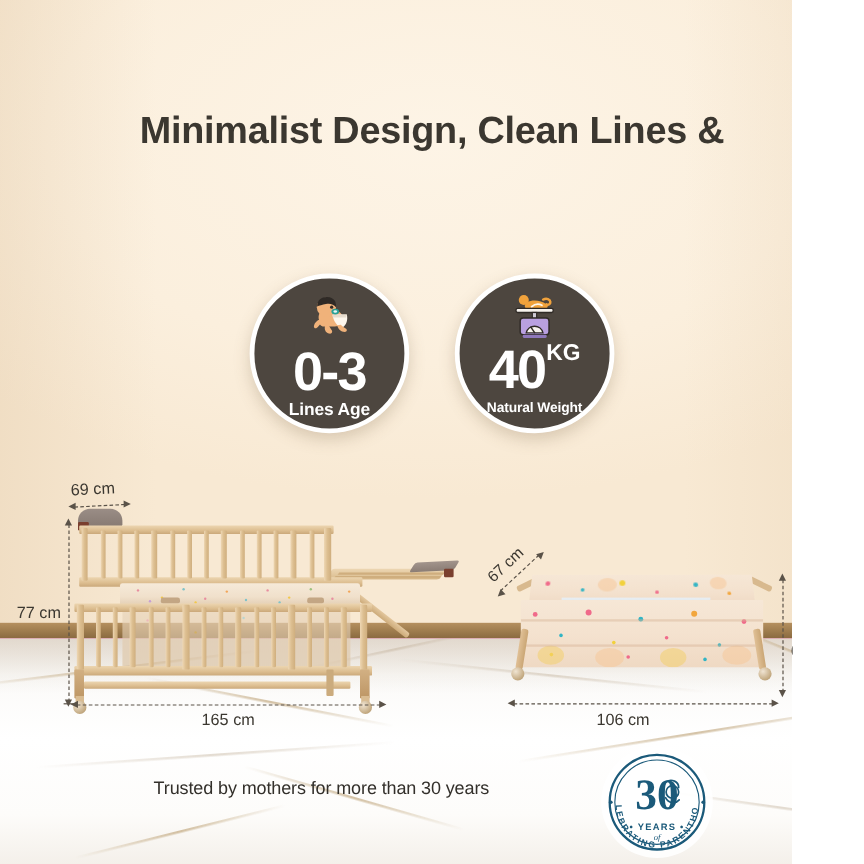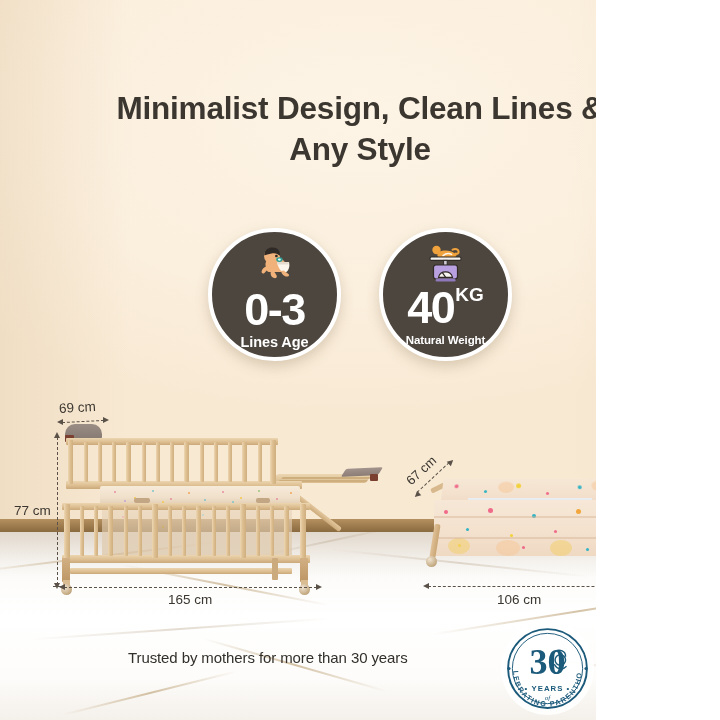--- a/index.html
+++ b/index.html
@@ -3,21 +3,21 @@
 <meta charset="utf-8">
 <title>Baby Crib Product Feature Panel</title>
 <style>
   html, body {
     margin: 0;
     padding: 0;
     background: #ffffff;
   }
   .stage {
     position: relative;
-    width: 596px;
+    width: 660px;
     height: 720px;
     overflow: hidden;
     font-family: "Liberation Sans", sans-serif;
     background: #ec4899;
     -webkit-font-smoothing: antialiased;
   }
 
   
   .wall {
     position: absolute;
@@ -273,21 +273,20 @@
     <div class="vein soft" style="left:330px; top:30px;  width:260px; transform:rotate(6deg);"></div>
     <div class="vein" style="left:430px; top:78px;  width:300px; transform:rotate(-9deg);"></div>
     <div class="vein soft" style="left:540px; top:140px; width:220px; transform:rotate(8deg);"></div>
     <div class="vein" style="left:60px;  top:160px; width:180px; transform:rotate(-14deg);"></div>
     <div class="vein soft" style="left:250px; top:8px;   width:160px; transform:rotate(-12deg);"></div>
     <div class="vein" style="left:600px; top:18px;  width:160px; transform:rotate(22deg);"></div>
   </div>
 
   <div class="headline">
     <div>Minimalist Design, Clean Lines &amp;</div>
-    <div>Any Style</div>
   </div>
 
   <div class="badges">
 
     <div class="badge age">
       <div class="badge-icon">
         <svg width="46" height="40" viewBox="0 0 46 40" aria-hidden="true">
 
           <path d="M14 22 C12 17 16 12 22 12 C29 12 34 16 34 21 C34 25 31 27 27 27 L18 27 C15 27 14 25 14 22 Z" fill="#f0b27a"></path>
 

